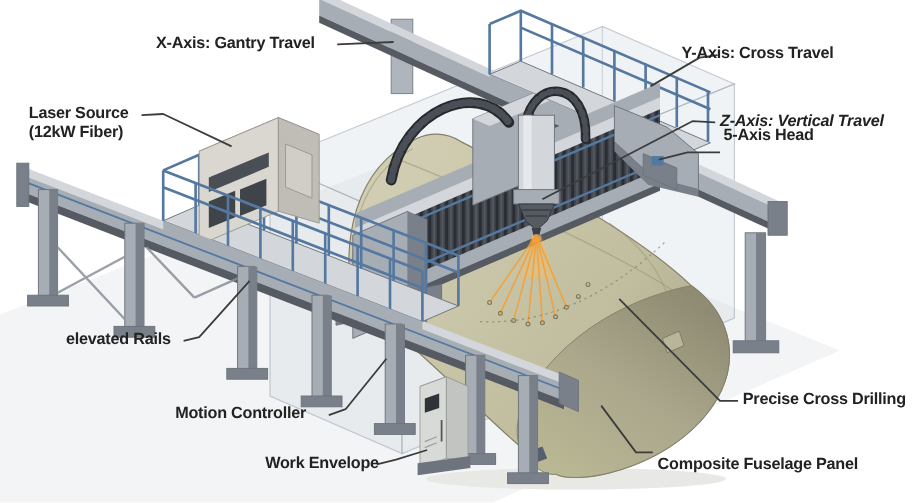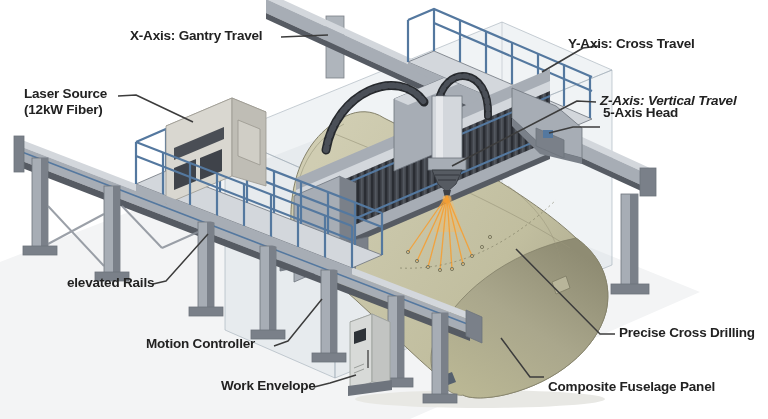--- a/index.html
+++ b/index.html
@@ -276,21 +276,21 @@
         <polyline points="596,102 577,101 452,166" class="leader"></polyline>
         <polyline points="600,127 573,127 549,133" class="leader"></polyline>
         <polyline points="615,334 600,334 516,249" class="leader"></polyline>
         <polyline points="544,377 530,377 501,338" class="leader"></polyline>
       </g>
 </svg>
 
 <div id="labels">
       <div class="label" style="left: 130px; top: 28px;">X-Axis: Gantry Travel</div>
       <div class="label wrap" style="left: 24px; top: 86px;">Laser Source (12kW Fiber)</div>
-      <div class="label" style="left: 67px; top: 275px;">elevated Rails</div>
+      <div class="label" style="left: 55px; top: 275px;">elevated Rails</div>
       <div class="label" style="left: 146px; top: 336px; text-align: right;">Motion Controller</div>
       <div class="label" style="left: 221px; top: 378px;">Work Envelope</div>
       <div class="label" style="left: 568px; top: 36px;">Y-Axis: Cross Travel</div>
       <div class="label" style="left: 600px; top: 93px; font-style: italic;">Z-Axis: Vertical Travel</div>
       <div class="label" style="left: 603px; top: 105px;">5-Axis Head</div>
       <div class="label" style="left: 619px; top: 325px;">Precise Cross Drilling</div>
       <div class="label" style="left: 548px; top: 367px; margin-top: 12px;">Composite Fuselage Panel</div>
     </div>
 </div>
 

